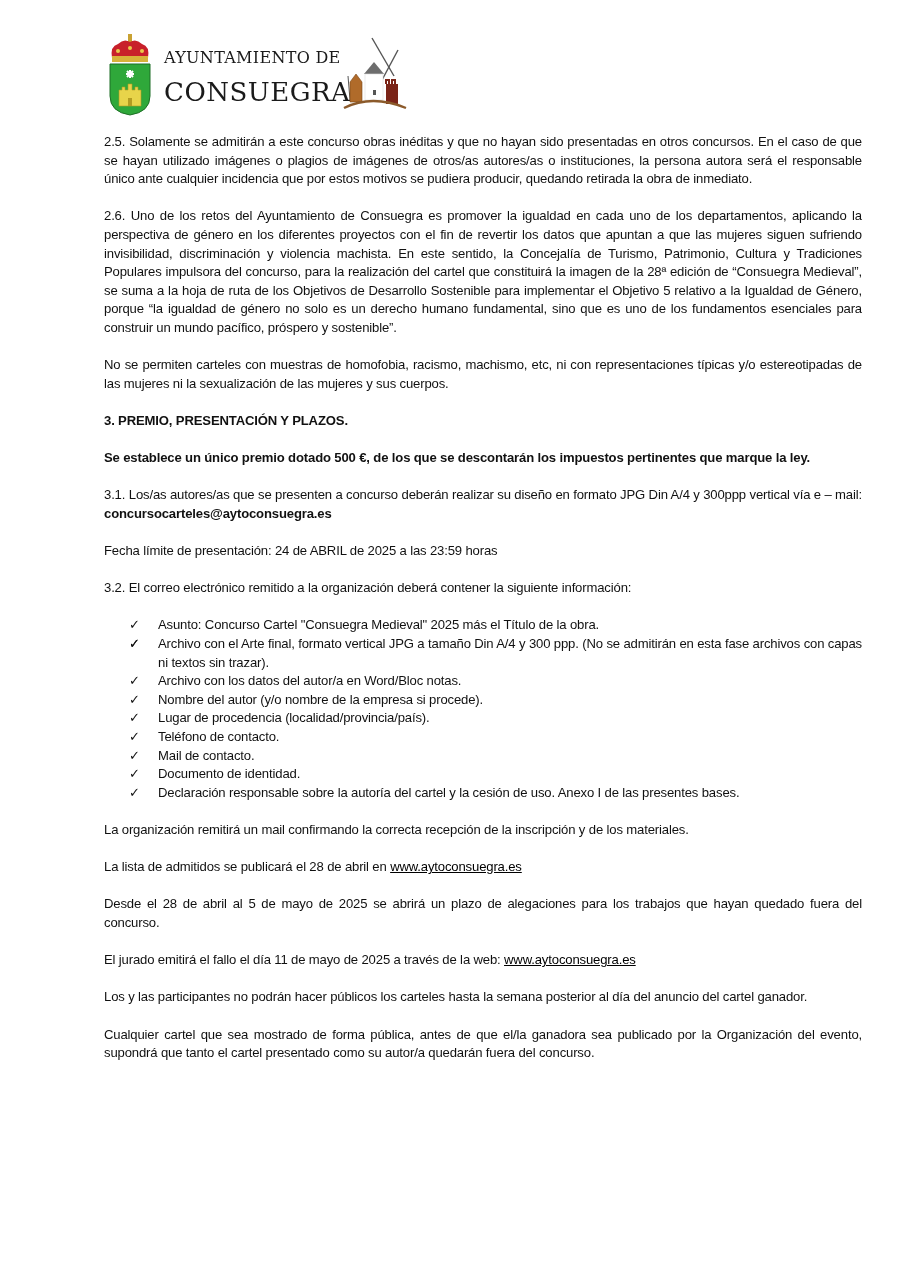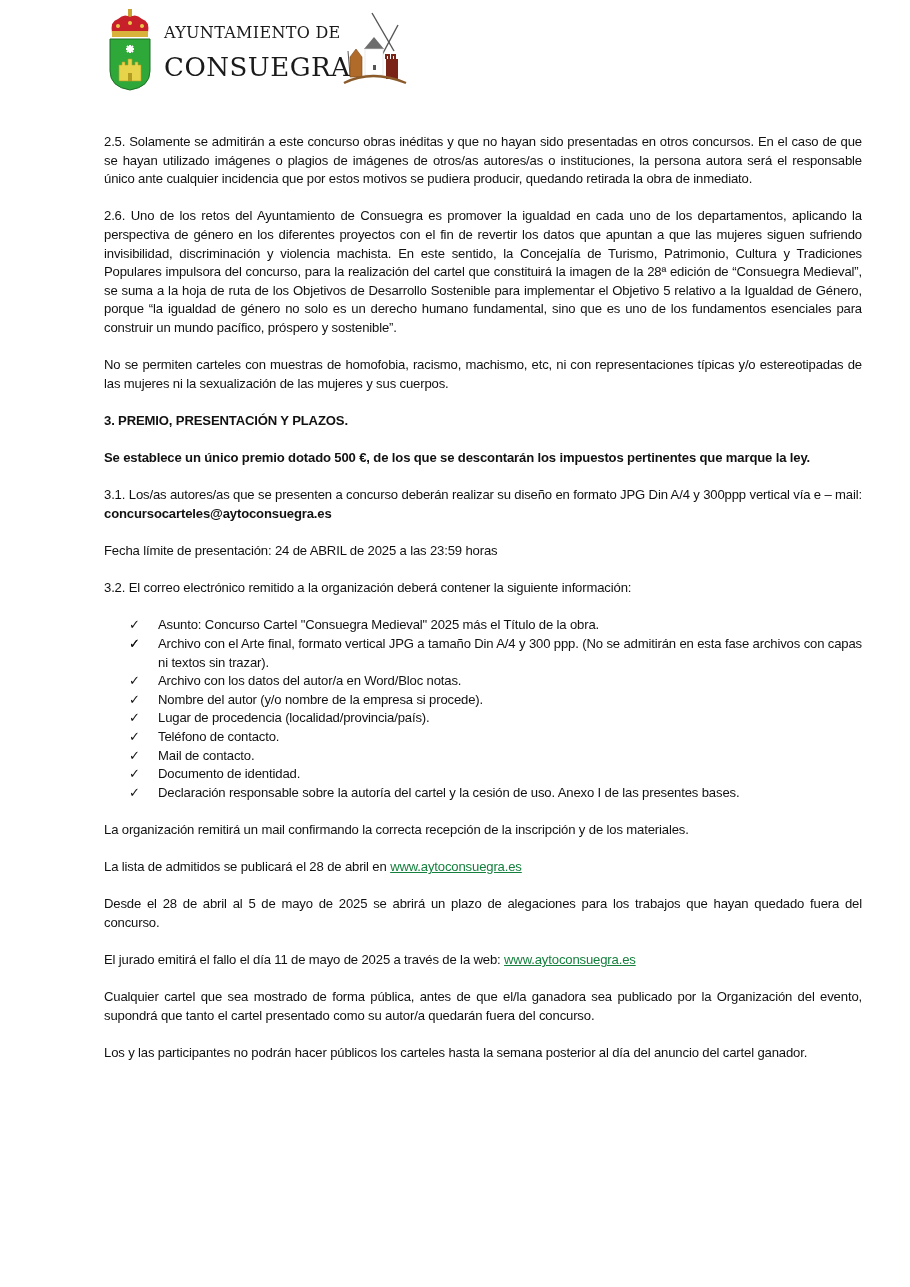--- a/index.html
+++ b/index.html
@@ -1,31 +1,31 @@
 <!DOCTYPE html>
 <html><head>
 <meta charset="utf-8">
 <style>
   html, body { margin: 0; padding: 0; background: #ffffff; }
   body { width: 910px; height: 1287px; position: relative; overflow: hidden;
          font-family: "Liberation Sans", "DejaVu Sans", sans-serif; color: #111; }
-  .header { position: absolute; left: 106px; top: 9px; width: 310px; height: 84px; text-decoration: underline; }
+  .header { position: absolute; left: 106px; top: 34px; width: 310px; height: 84px; text-decoration: underline; }
   .crest { position: absolute; left: 0; top: 0; width: 48px; height: 82px; }
   .logo-text { position: absolute; left: 58px; top: 16px; font-family: "DejaVu Serif", "Liberation Serif", serif; color: #1a1a1a; line-height: 1; }
   .logo-line1 { font-size: 16px; letter-spacing: 0.3px; }
   .logo-line2 { font-size: 26px; margin-top: 13px; letter-spacing: 0.5px; }
   .mill { position: absolute; left: 230px; top: 2px; width: 72px; height: 80px; }
 
   .content { position: absolute; left: 104px; top: 133px; width: 758px; font-size: 13.1px; line-height: 18.6px; letter-spacing: -0.15px; }
   .content p { margin: 0 0 18.6px 0; text-align: justify; }
   .bold { font-weight: bold; }
   .checklist { list-style: none; margin: 0 0 18.6px 0; padding: 0 0 0 54px; }
   .checklist li { position: relative; text-align: justify; }
   .checklist li .check { position: absolute; left: -29px; top: 0; font-size: 13px; }
-  a.link { color: #15803d; }
+  a.link { color: #000000; }
 </style>
 </head>
 <body>
 
 <div class="header">
   <svg class="crest" viewBox="0 0 48 82">
     <rect x="22" y="0" width="4" height="8" fill="#c9a233"></rect>
     <path d="M6 24 Q4 12 12 10 Q18 4 24 8 Q30 4 36 10 Q44 12 42 24 Z" fill="#c8202a"></path>
     <rect x="6" y="22" width="36" height="6" fill="#d8b23a"></rect>
     <circle cx="12" cy="17" r="2" fill="#e9c94a"></circle>
@@ -72,15 +72,15 @@
     <li><span class="check">✓</span><span>Lugar de procedencia (localidad/provincia/país).</span></li>
     <li><span class="check">✓</span><span>Teléfono de contacto.</span></li>
     <li><span class="check">✓</span><span>Mail de contacto.</span></li>
     <li><span class="check">✓</span><span>Documento de identidad.</span></li>
     <li><span class="check">✓</span><span>Declaración responsable sobre la autoría del cartel y la cesión de uso. Anexo I de las presentes bases.</span></li>
   </ul>
   <p>La organización remitirá un mail confirmando la correcta recepción de la inscripción y de los materiales.</p>
   <p><span>La lista de admitidos se publicará el 28 de abril en </span><a class="link" href="#">www.aytoconsuegra.es</a></p>
   <p>Desde el 28 de abril al 5 de mayo de 2025 se abrirá un plazo de alegaciones para los trabajos que hayan quedado fuera del concurso.</p>
   <p><span>El jurado emitirá el fallo el día 11 de mayo de 2025 a través de la web: </span><a class="link" href="#">www.aytoconsuegra.es</a></p>
+  <p>Los y las participantes no podrán hacer públicos los carteles hasta la semana posterior al día del anuncio del cartel ganador.</p>
   <p>Cualquier cartel que sea mostrado de forma pública, antes de que el/la ganadora sea publicado por la Organización del evento, supondrá que tanto el cartel presentado como su autor/a quedarán fuera del concurso.</p>
-  <p>Los y las participantes no podrán hacer públicos los carteles hasta la semana posterior al día del anuncio del cartel ganador.</p>
 </div>
 
 </body></html>

